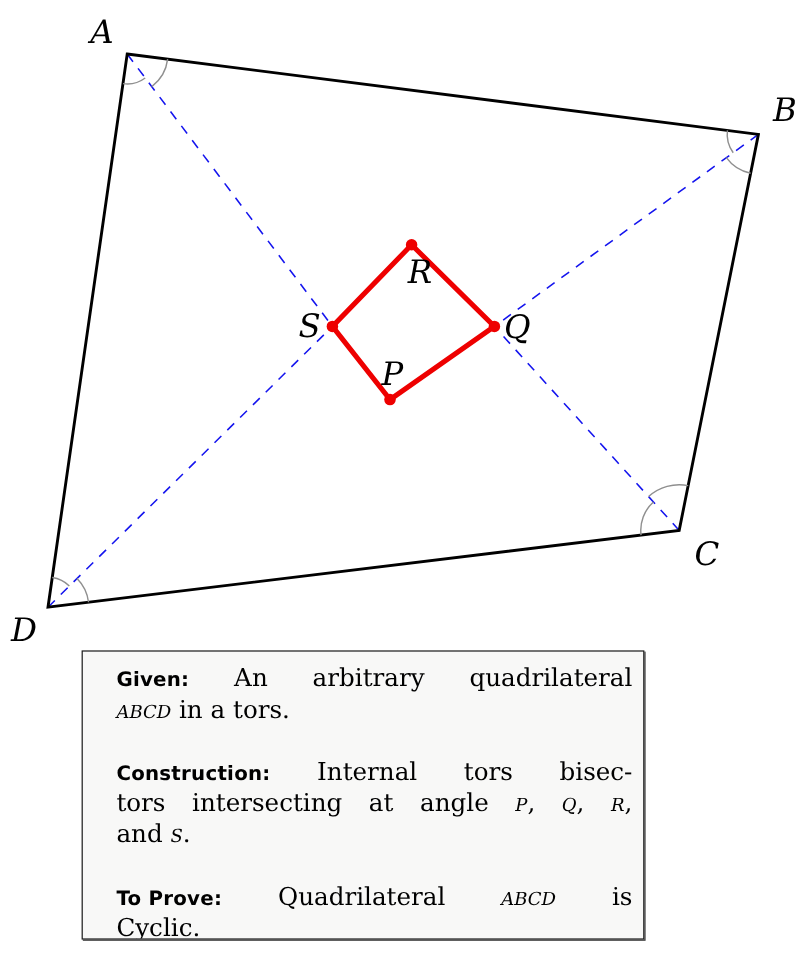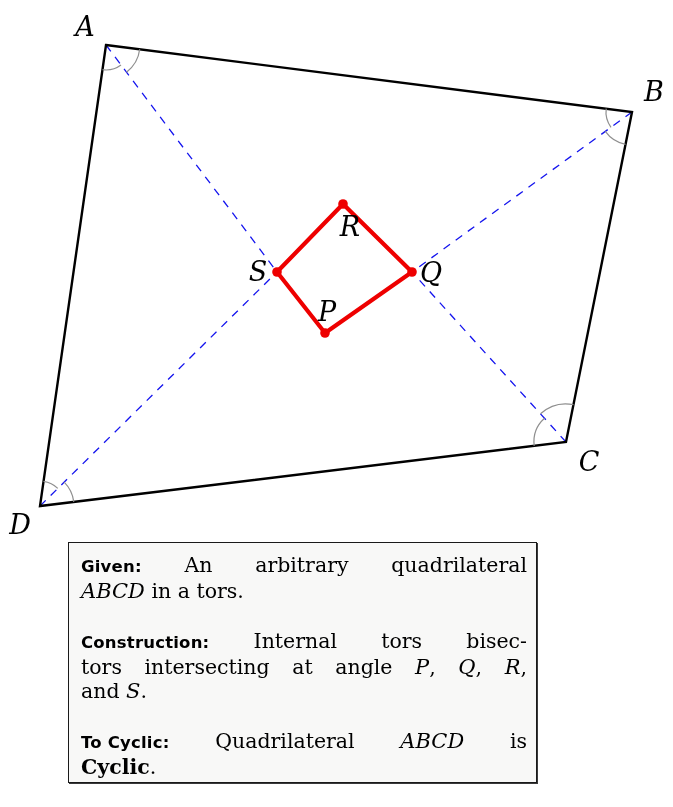--- a/index.html
+++ b/index.html
@@ -14,39 +14,39 @@
   svg.diagram { position: absolute; left: 0; top: 0; }
 
   .info-box {
     position: absolute;
     left: 68px; top: 542px;
     width: 469px; height: 241px;
     box-sizing: border-box;
     background: #f8f8f7;
     border: 1.6px solid #1a1a1a;
     box-shadow: 1px 1px 0 #3a3a3a;
-    padding: 10px 9px 10px 12px;
+    padding: 10px 9px 10px 28px;
     color: #000;
     font-size: 20.5px;
     line-height: 24px;
     overflow: hidden;
   }
   .para + .para { margin-top: 26px; }
   .line { text-align: justify; text-align-last: justify; white-space: normal; }
   .line.last { text-align-last: left; }
   .seg-b {
     display: inline-block;
     font-family: "DejaVu Sans", sans-serif;
     font-weight: bold;
     font-size: 16.5px;
     letter-spacing: 0.2px;
   }
   .seg-r { font-style: normal; }
-  .seg-m { font-style: italic; font-size: 21px; }
-  .seg-bb { font-weight: bold; }
+  .seg-m { font-style: italic; font-size: 15px; }
+  .seg-bb { font-weight: normal; }
 </style>
 </head>
 <body>
 
 <div class="stage">
   <svg class="diagram" width="673" height="540" viewBox="0 0 673 540">
       <line x1="106" y1="45" x2="277" y2="272" stroke="#1414ee" stroke-width="1.3" stroke-dasharray="8 7"></line>
       <line x1="632" y1="112" x2="412" y2="272" stroke="#1414ee" stroke-width="1.3" stroke-dasharray="8 7"></line>
       <line x1="566" y1="442" x2="412" y2="272" stroke="#1414ee" stroke-width="1.3" stroke-dasharray="8 7"></line>
       <line x1="40" y1="506" x2="277" y2="272" stroke="#1414ee" stroke-width="1.3" stroke-dasharray="8 7"></line>
@@ -77,17 +77,17 @@
       <div class="para">
         <div class="line"><span class="seg-b">Given:</span><span class="seg-r"> An arbitrary quadrilateral</span></div>
         <div class="line last"><span class="seg-m">ABCD</span><span class="seg-r"> in a tors.</span></div>
       </div>
       <div class="para">
         <div class="line"><span class="seg-b">Construction:</span><span class="seg-r"> Internal tors bisec-</span></div>
         <div class="line"><span class="seg-r">tors intersecting at angle </span><span class="seg-m">P</span><span class="seg-r">, </span><span class="seg-m">Q</span><span class="seg-r">, </span><span class="seg-m">R</span><span class="seg-r">,</span></div>
         <div class="line last"><span class="seg-r">and </span><span class="seg-m">S</span><span class="seg-r">.</span></div>
       </div>
       <div class="para">
-        <div class="line"><span class="seg-b">To Cyclic:</span><span class="seg-r"> Quadrilateral </span><span class="seg-m">ABCD</span><span class="seg-r"> is</span></div>
+        <div class="line"><span class="seg-b">To Prove:</span><span class="seg-r"> Quadrilateral </span><span class="seg-m">ABCD</span><span class="seg-r"> is</span></div>
         <div class="line last"><span class="seg-bb">Cyclic</span><span class="seg-r">.</span></div>
       </div>
     </div>
 </div>
 
 </body></html>

